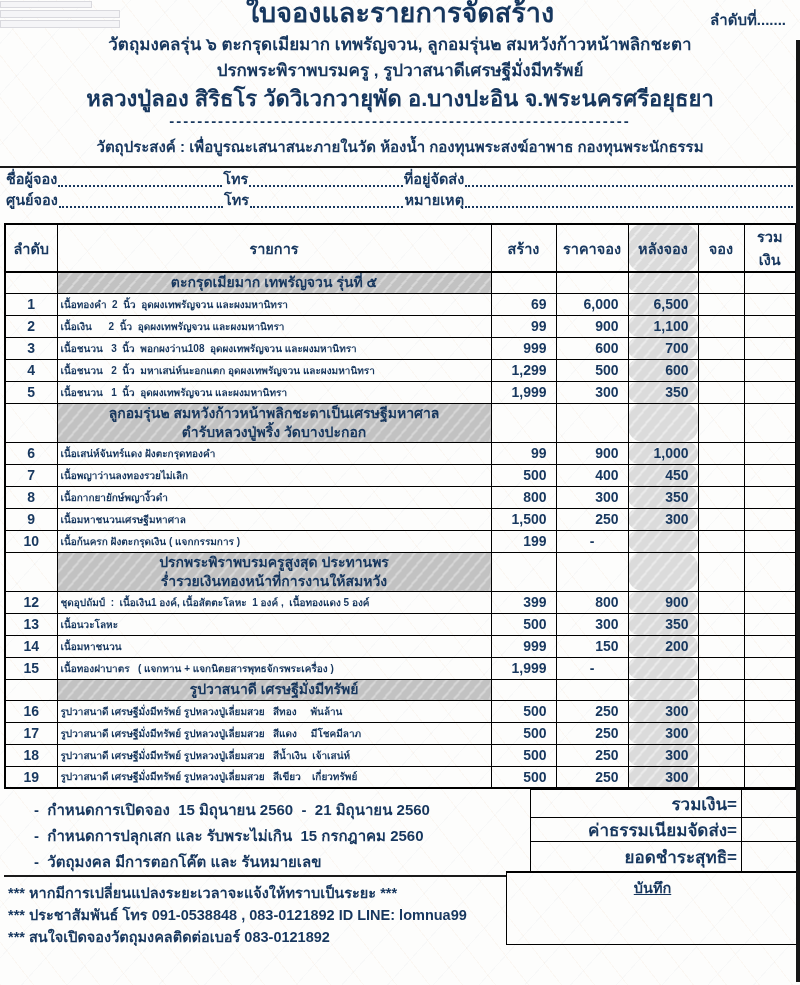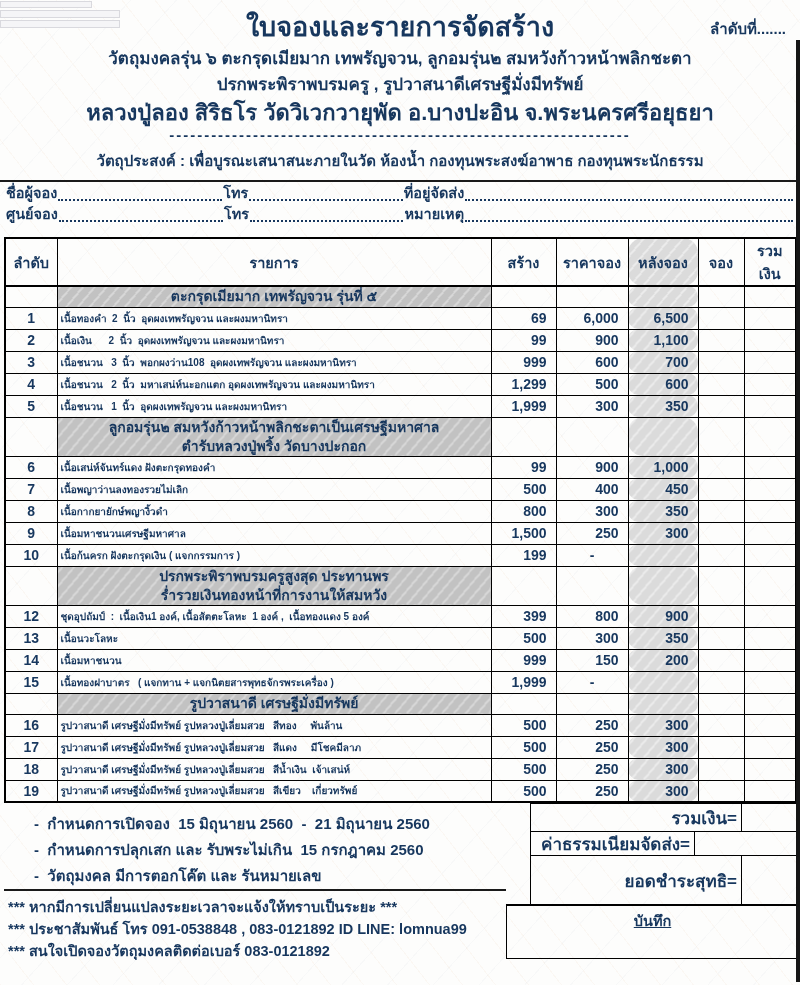--- a/index.html
+++ b/index.html
@@ -27,25 +27,25 @@
   .content{position:relative;z-index:1;}
 
   
   .scan-artifact{position:absolute;left:0;top:1px;z-index:2;}
   .scan-artifact i{display:block;background:#f5f5f7;border:1px solid #d9d9de;margin-bottom:2px;}
   .scan-artifact i:nth-child(1){width:92px;height:7px;}
   .scan-artifact i:nth-child(2){width:120px;height:8px;}
   .scan-artifact i:nth-child(3){width:120px;height:8px;}
 
   .order-no{
-    position:absolute;top:17px;right:14px;
+    position:absolute;top:8px;right:14px;
     font-size:15px;font-weight:bold;z-index:2;
   }
 
-  .header{padding-top:14px;text-align:center;line-height:1;}
+  .header{text-align:center;line-height:1;}
   .title{font-size:27px;font-weight:bold;}
   .sub{font-size:17px;font-weight:bold;margin-top:9px;}
   .temple{font-size:22px;font-weight:bold;margin-top:9px;}
   .dashes{font-size:15px;font-weight:bold;letter-spacing:2px;margin-top:3px;white-space:nowrap;overflow:hidden;}
   .purpose{font-size:15px;font-weight:bold;margin-top:11px;}
 
   .rule{border-top:2px solid #1a1a1a;margin-top:12px;}
 
   .form-rows{padding:1px 6px 0 6px;font-size:14.5px;font-weight:bold;}
   .frow{display:flex;align-items:flex-end;height:21px;}
@@ -94,22 +94,22 @@
   .b-right{width:293px;display:flex;flex-direction:column;}
   .sum-row{display:flex;margin-top:-1px;padding-left:24px;}
   .sum-row:first-child{margin-top:0;}
   .sum-label{
     flex:1;border:1px solid var(--line);
     text-align:right;font-size:17px;font-weight:bold;
     display:flex;align-items:center;justify-content:flex-end;padding-right:4px;
   }
   .sum-box{width:57px;border:1px solid var(--line);border-left:none;}
   .h1{height:29px;}
-  .h2{height:25px;gap:47px;}
-  .h3{height:50px;}
+  .h2{height:25px;}
+  .h3{height:31px;}
   .record-box{
     flex:1;border:1px solid var(--line);border-top:2px solid var(--line);margin-top:-1px;
     text-align:center;padding-top:3px;
   }
   .record-label{font-size:14.5px;font-weight:bold;text-decoration:underline;}
   .right-strip{position:absolute;right:0;top:40px;width:4px;height:942px;background:#161616;z-index:3;}
 </style>
 </head>
 <body>
 

